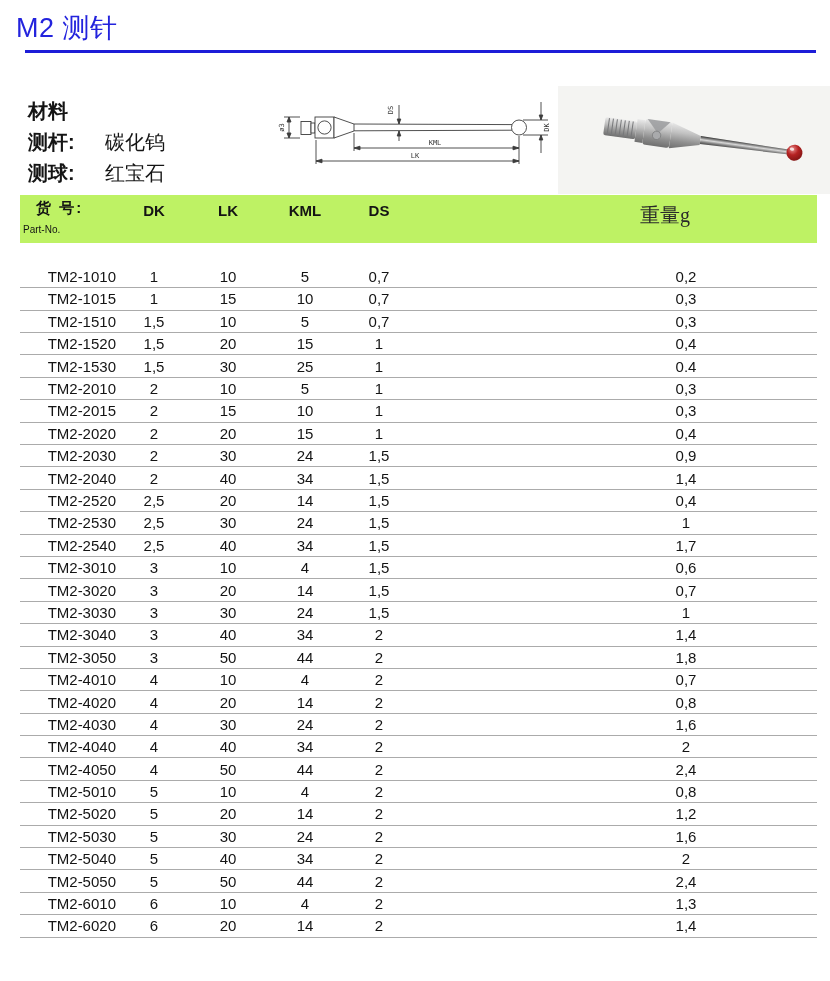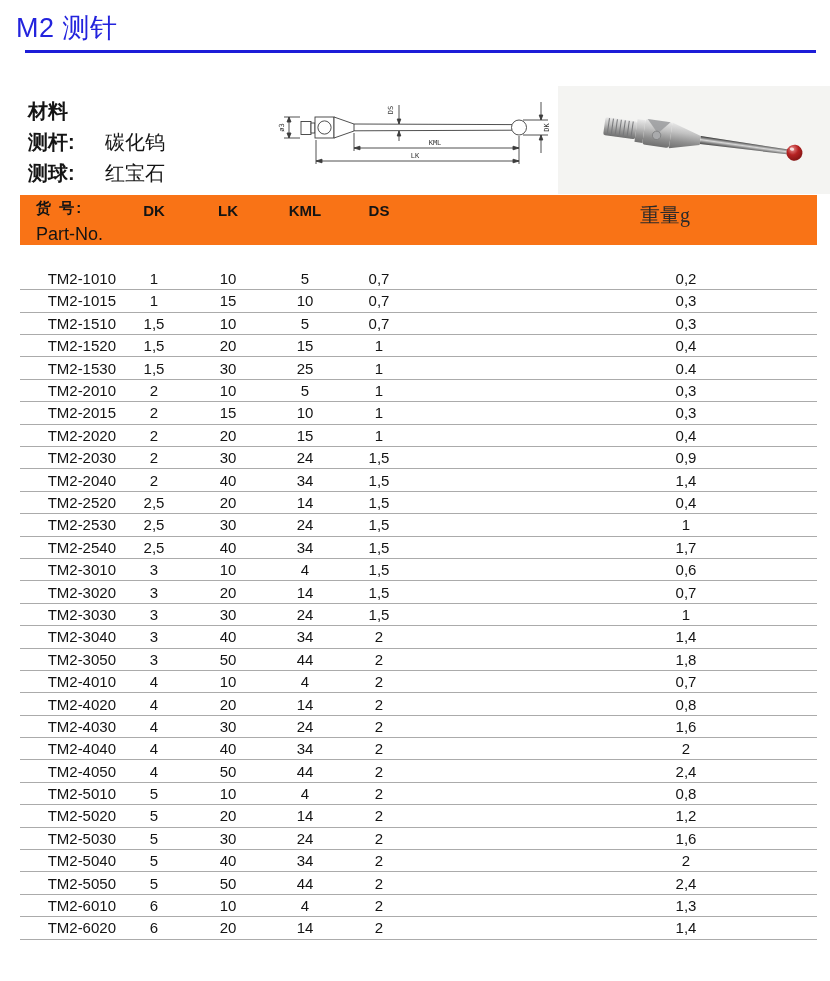--- a/index.html
+++ b/index.html
@@ -23,25 +23,25 @@
   .mat-value { font-family:"Liberation Serif", serif; }
 
   .diagram-svg { position:absolute; left:276px; top:83px; }
   .photo-svg   { position:absolute; left:555px; top:78px; }
 
   table.spec-table {
     position:absolute; left:20px; top:195px; width:797px;
     border-collapse:collapse; table-layout:fixed;
   }
   .spec-table thead th {
-    background:#f97316; height:48px; vertical-align:top;
+    background:#bef264; height:48px; vertical-align:top;
     font-weight:normal; text-align:left; padding-top:4px;
   }
   .th-part .cn { font-weight:bold; font-size:15px; padding-left:16px; letter-spacing:2px; }
-  .th-part .en { font-size:18px; padding-left:3px; margin-top:6px; letter-spacing:0;text-align:center; }
+  .th-part .en { font-size:10px; padding-left:3px; margin-top:6px; letter-spacing:0; }
   .th-num { text-align:center !important; font-weight:bold !important; font-size:15px; padding-top:7px !important; }
   .th-weight {
     font-family:"Liberation Serif", serif; font-size:20px;
     text-align:center !important; padding-left:101px; padding-top:7px !important; color:#2a2a2a;
   }
   .spec-table tbody tr { border-bottom:1px solid #ababab; }
   .spec-table tbody tr.spacer { border-bottom:none; height:16px; background:#ffffff; }
   .spec-table tbody td { height:22.4px; font-size:15px; vertical-align:middle; }
   td.part   { text-align:right; padding-left:7px; }
   td.num    { text-align:center; }

